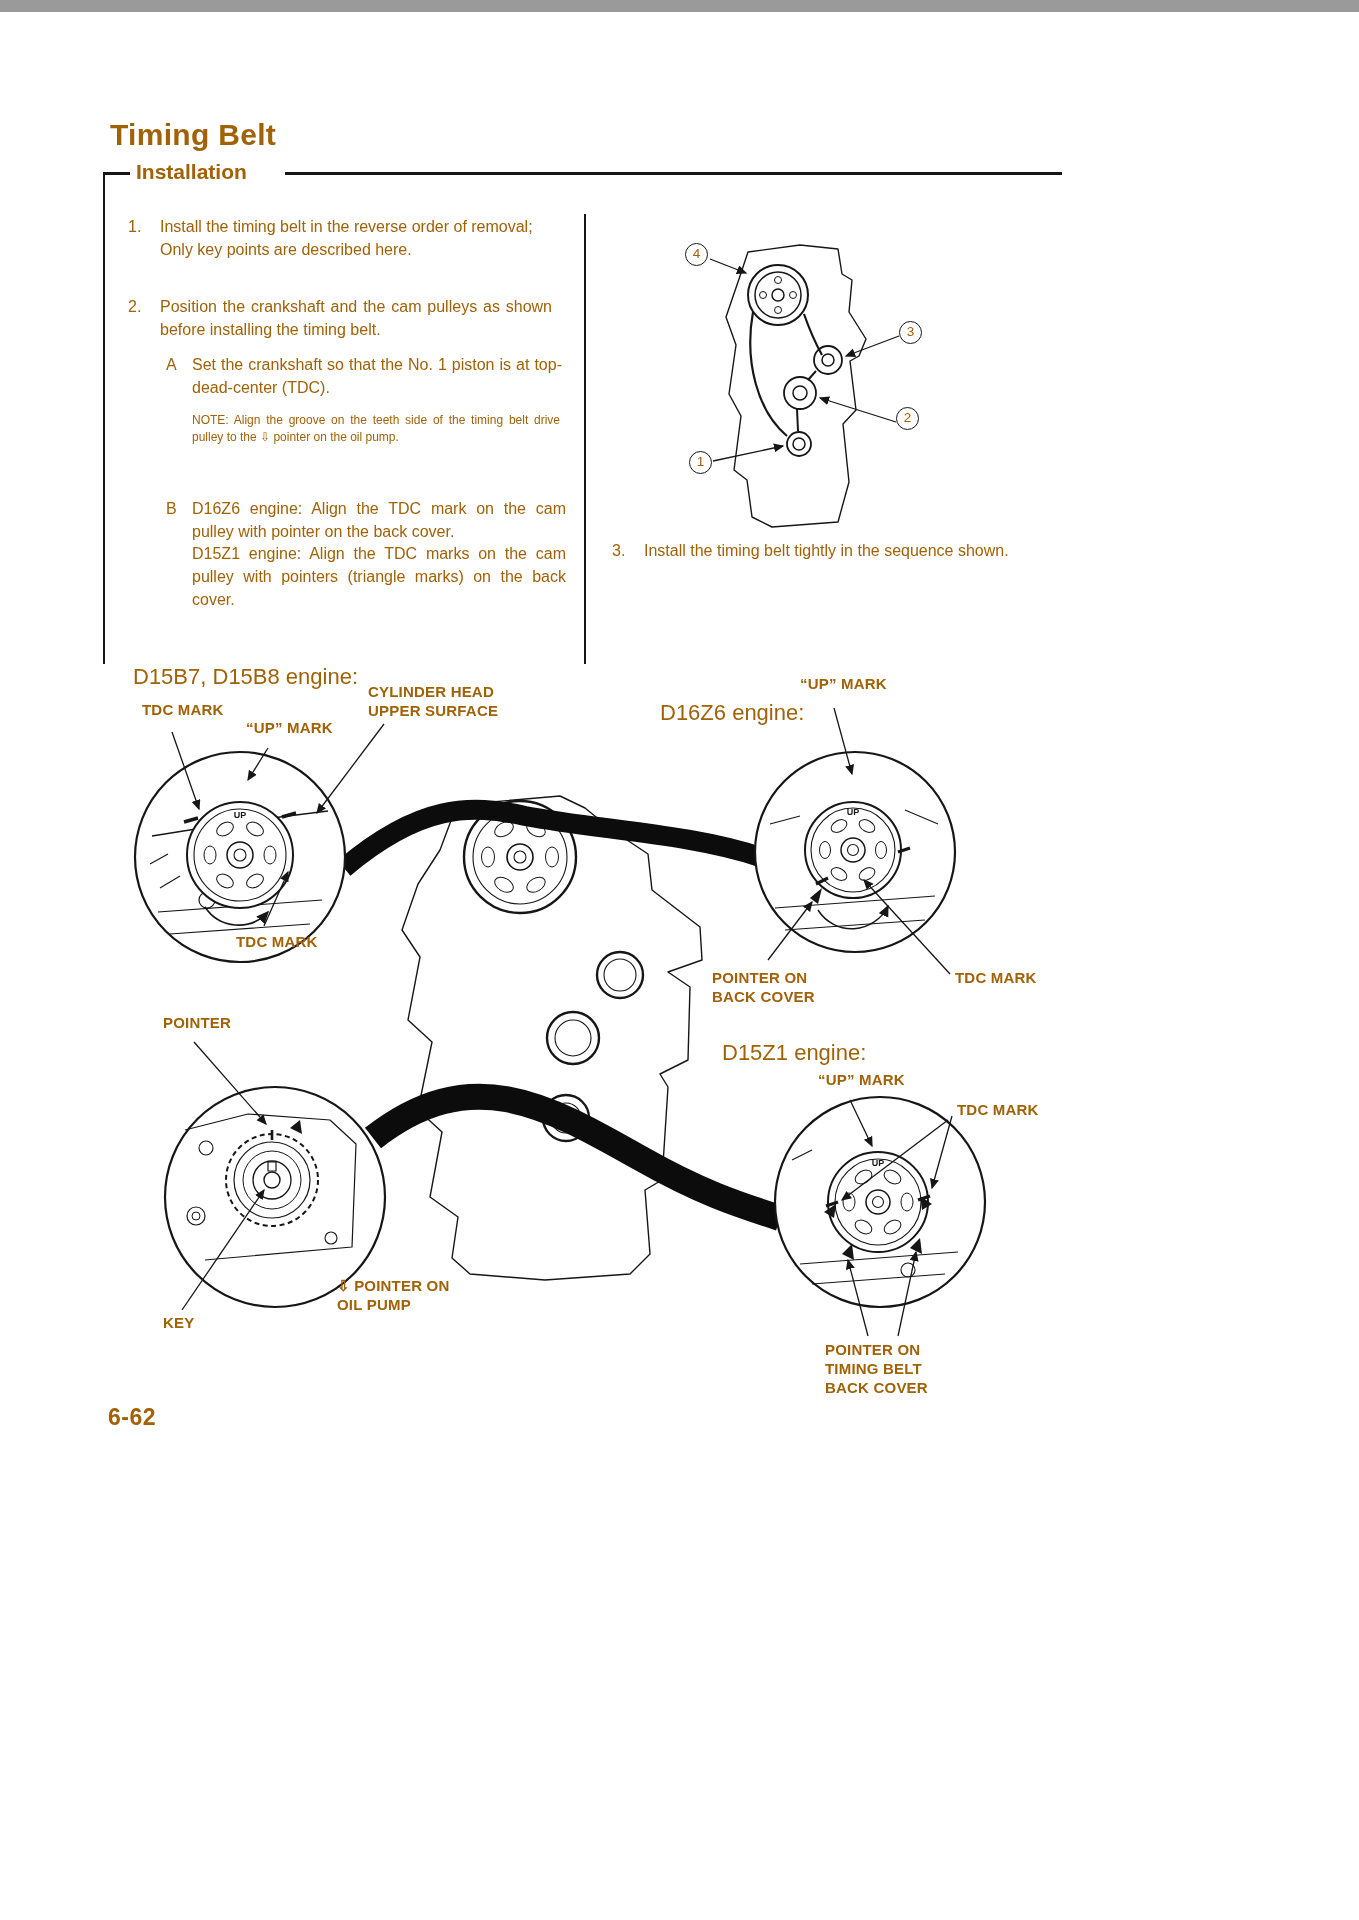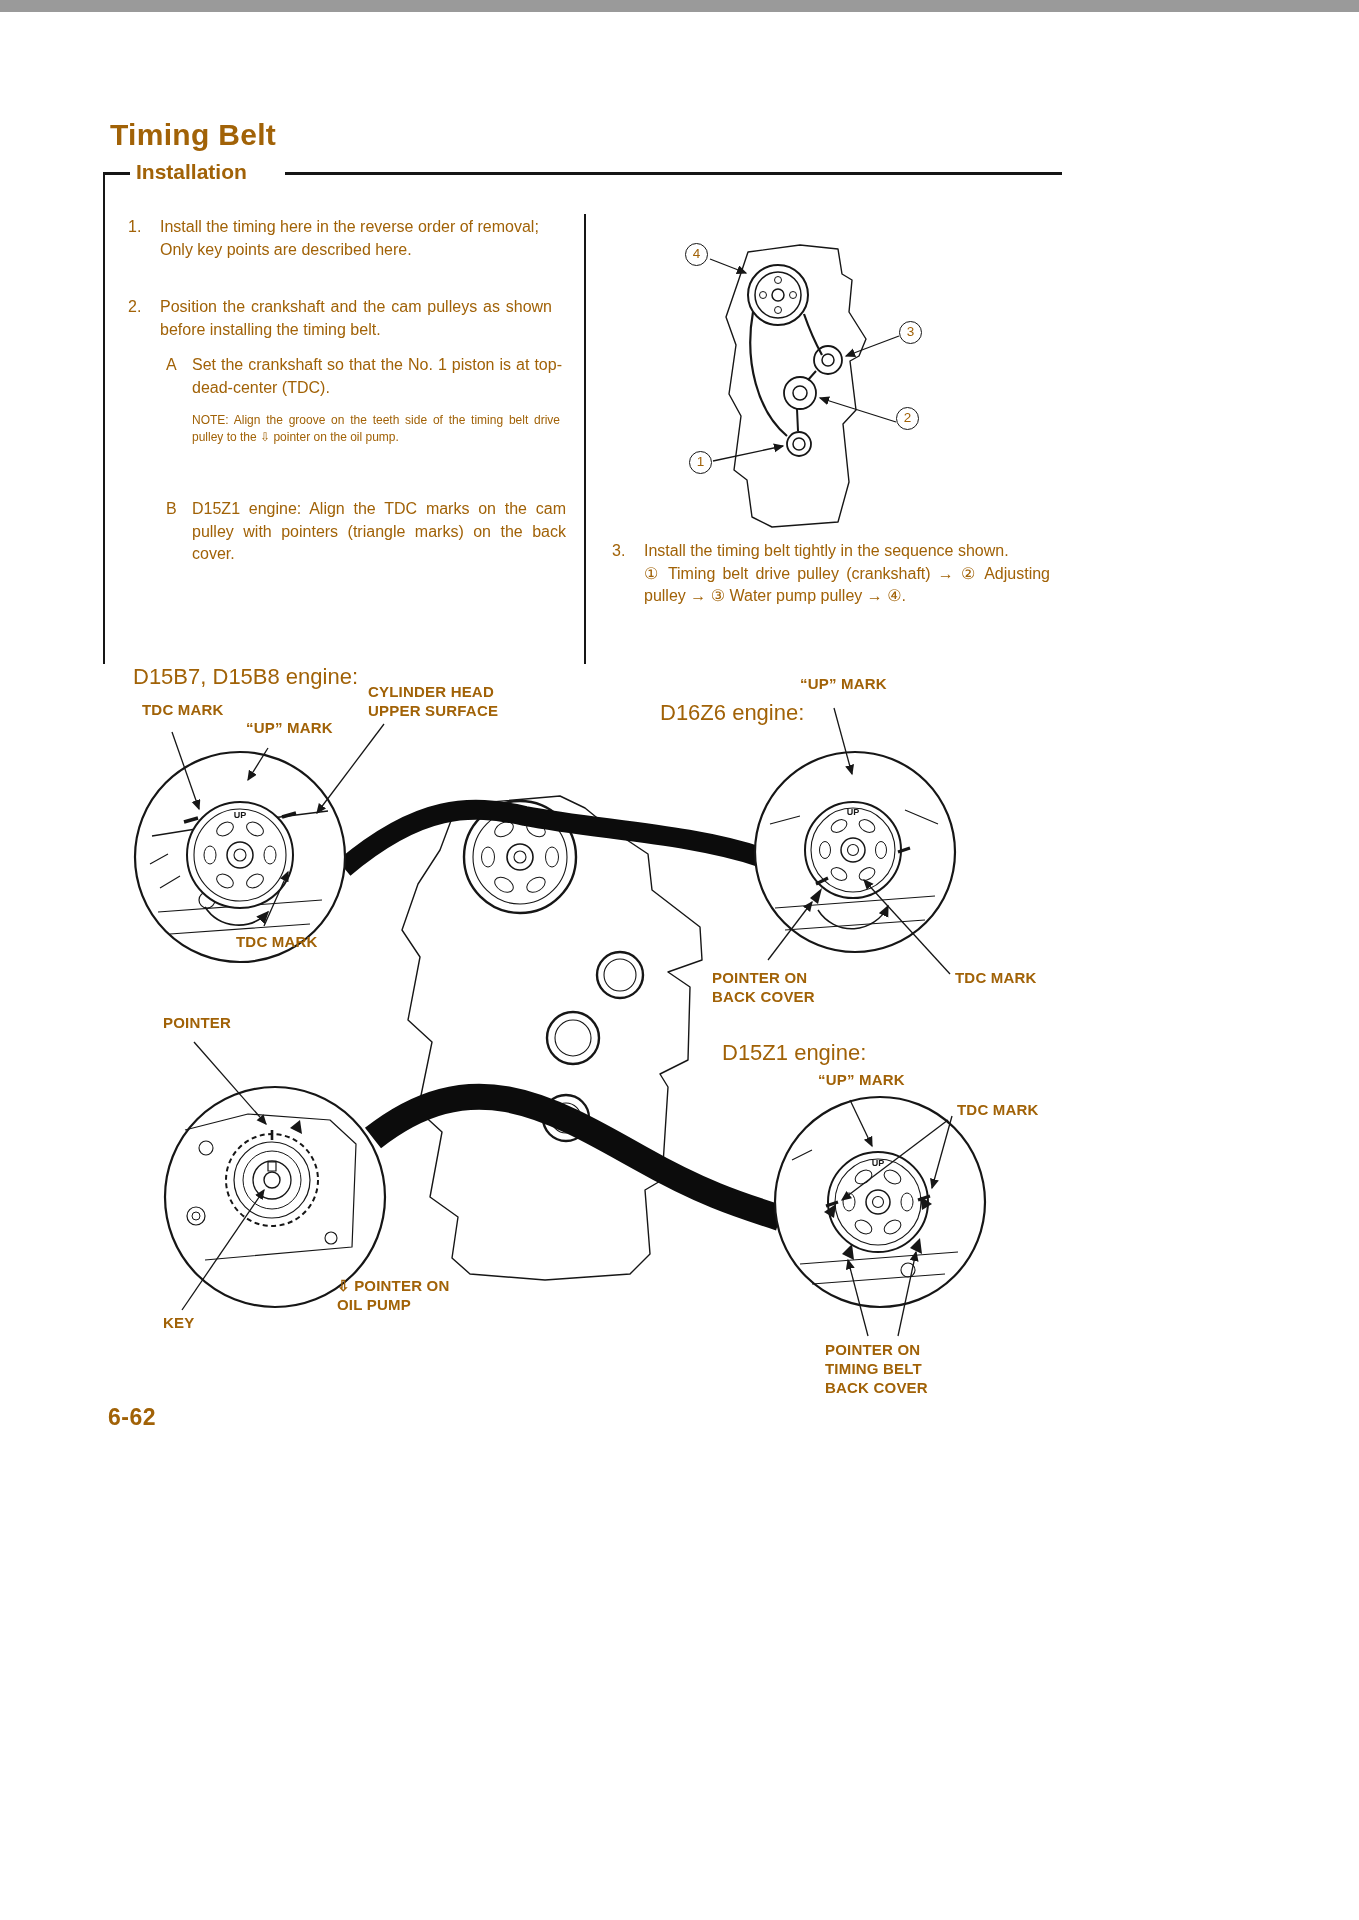--- a/index.html
+++ b/index.html
@@ -41,49 +41,49 @@
   <div class="abs section" style="left:136px;top:148px">Installation</div>
 
   <div class="abs rule" style="left:285px;top:160px;width:777px;height:3px"></div>
   <div class="abs rule" style="left:103px;top:160px;width:27px;height:3px"></div>
   <div class="abs rule" style="left:103px;top:160px;width:2px;height:492px"></div>
   <div class="abs rule" style="left:584px;top:202px;width:2px;height:450px"></div>
 
   <div class="abs step" style="left:128px;top:204px;width:424px">
     <span class="num">1.</span>
     <div class="body">
-      <div>Install the timing here in the reverse order of removal;</div>
+      <div>Install the timing belt in the reverse order of removal;</div>
       <div>Only key points are described here.</div>
     </div>
   </div>
 
   <div class="abs step" style="left:128px;top:284px;width:424px">
     <span class="num">2.</span>
     <div class="body">Position the crankshaft and the cam pulleys as shown before installing the timing belt.</div>
   </div>
 
   <div class="abs step" style="left:166px;top:342px;width:396px">
     <span class="num narrow">A</span>
     <div class="body">Set the crankshaft so that the No. 1 piston is at top-dead-center (TDC).</div>
   </div>
 
   <div class="abs note-block" style="left:192px;top:400px;width:368px">NOTE:  Align the groove on the teeth side of the timing belt drive pulley to the ⇩ pointer on the oil pump.</div>
 
   <div class="abs step" style="left:166px;top:486px;width:400px">
     <span class="num narrow">B</span>
     <div class="body">
+      <div>D16Z6 engine: Align the TDC mark on the cam pulley with pointer on the back cover.</div>
       <div>D15Z1 engine: Align the TDC marks on the cam pulley with pointers (triangle marks) on the back cover.</div>
     </div>
   </div>
 
   <div class="abs step" style="left:612px;top:528px;width:438px">
     <span class="num">3.</span>
     <div class="body">
       <div>Install the timing belt tightly in the sequence shown.</div>
-      <div>① Timing belt drive pulley (crankshaft) → ② Adjusting pulley → ③ Water pump pulley → ④.</div>
     </div>
   </div>
 
   <svg class="art" width="1359" height="1920" viewBox="0 0 1359 1920">
     <defs>
       <marker id="arw" markerWidth="9" markerHeight="9" refX="7" refY="3.5" orient="auto">
         <path d="M0,0 L8,3.5 L0,7 Z" fill="#161616"></path>
       </marker>
     </defs>
     <g stroke="#161616" fill="none" stroke-width="1.5" stroke-linejoin="round">

